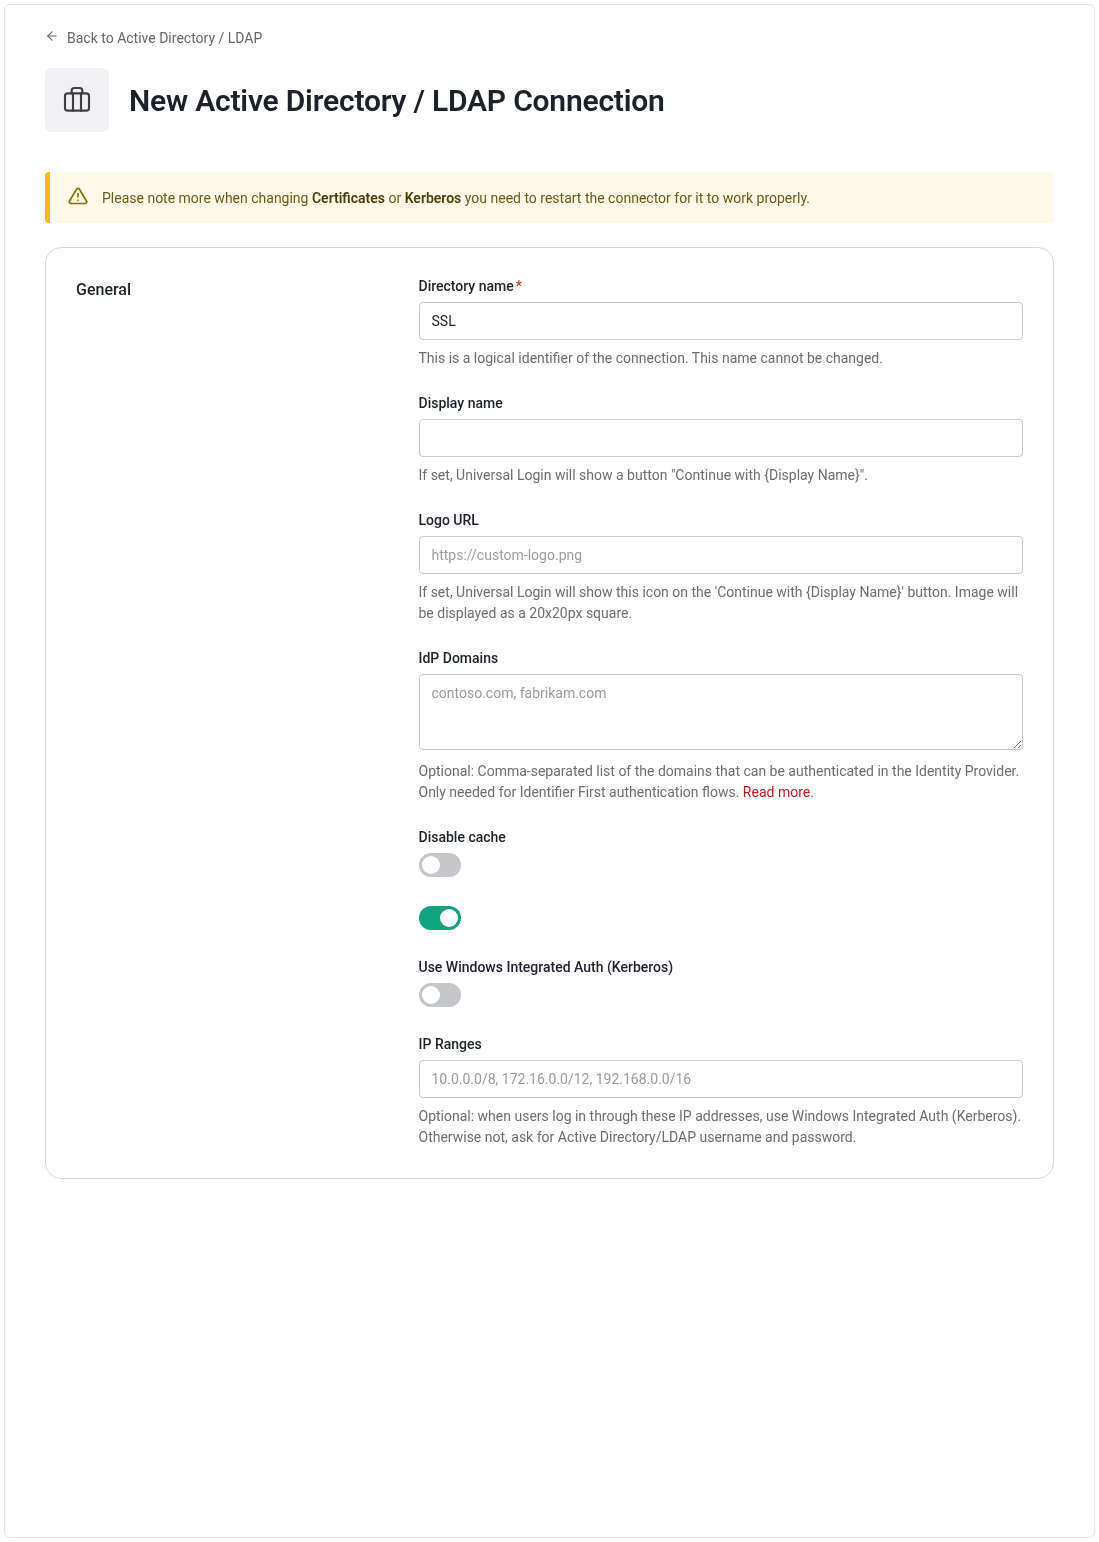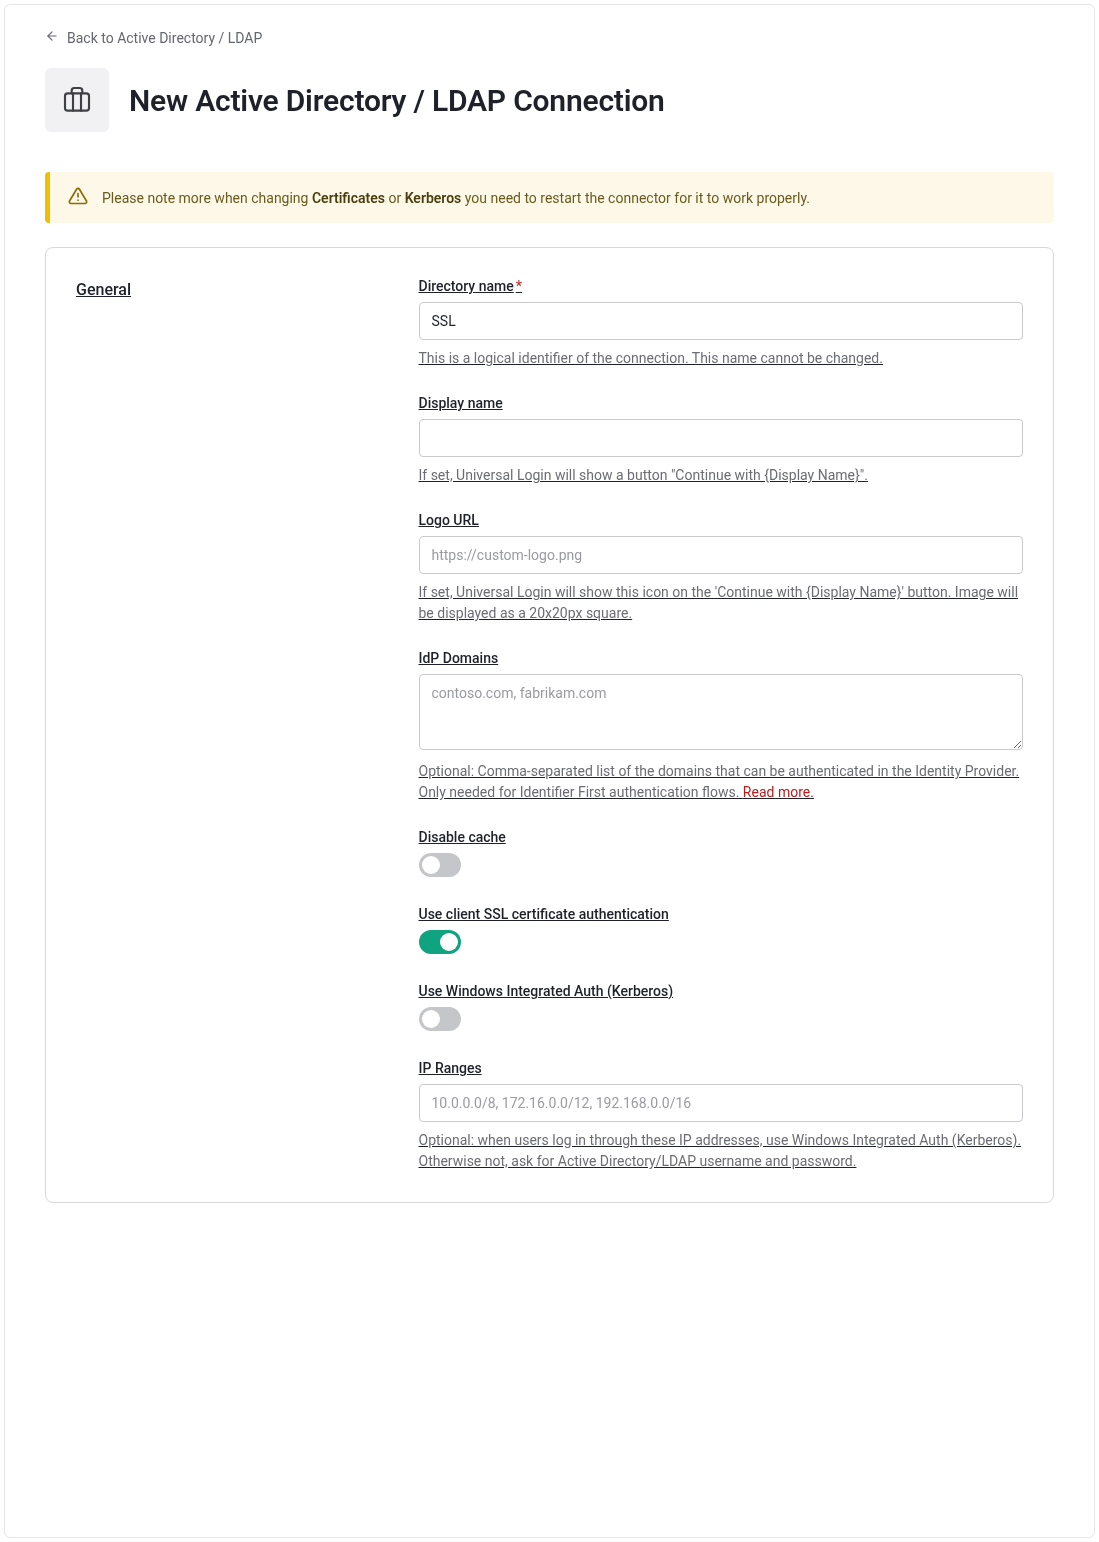--- a/index.html
+++ b/index.html
@@ -52,24 +52,23 @@
       border-left: 5px solid #f0c000;
       border-radius: 4px;
       padding: 14px 18px;
       margin-top: 40px;
       color: #6a5b1d;
     }
     .notice svg { width: 20px; height: 20px; flex-shrink: 0; }
     .notice b { color: #4a3e0e; font-weight: 600; }
     .card {
       border: 1px solid #d9d9dc;
-      border-radius: 8px;
+      border-radius: 16px;
       margin-top: 24px;
       padding: 30px 30px;
-      text-decoration: underline;
     }
     .section { display: flex; gap: 30px; }
     .section + .section { border-top: 1px solid #e6e6e6; margin-top: 40px; padding-top: 40px; }
     .section-label { width: 33%; font-size: 16px; font-weight: 500; color: #1e212a; padding-top: 2px; }
     .section-body { flex: 1; }
     .field { margin-bottom: 26px; }
     .field:last-child { margin-bottom: 0; }
     .field-label { font-size: 14px; font-weight: 500; margin-bottom: 8px; display: block; }
     .req { color: #d03030; margin-left: 2px; }
     .text-input, .textarea {
@@ -191,21 +190,20 @@
             <span>Optional: Comma-separated list of the domains that can be authenticated in the Identity Provider. Only needed for Identifier First authentication flows. </span><a href="#">Read more.</a>
           </div>
         </div>
 
         <div class="field">
           <label class="field-label">Disable cache</label>
           <div class="toggle"><div class="toggle-knob"></div></div>
         </div>
 
         <div class="field">
-          <label class="field-label">Use client SSL certificate authentication</label>
           <div class="toggle on"><div class="toggle-knob"></div></div>
         </div>
 
         <div class="field">
           <label class="field-label">Use Windows Integrated Auth (Kerberos)</label>
           <div class="toggle"><div class="toggle-knob"></div></div>
         </div>
 
         <div class="field">
           <label class="field-label">IP Ranges</label>

